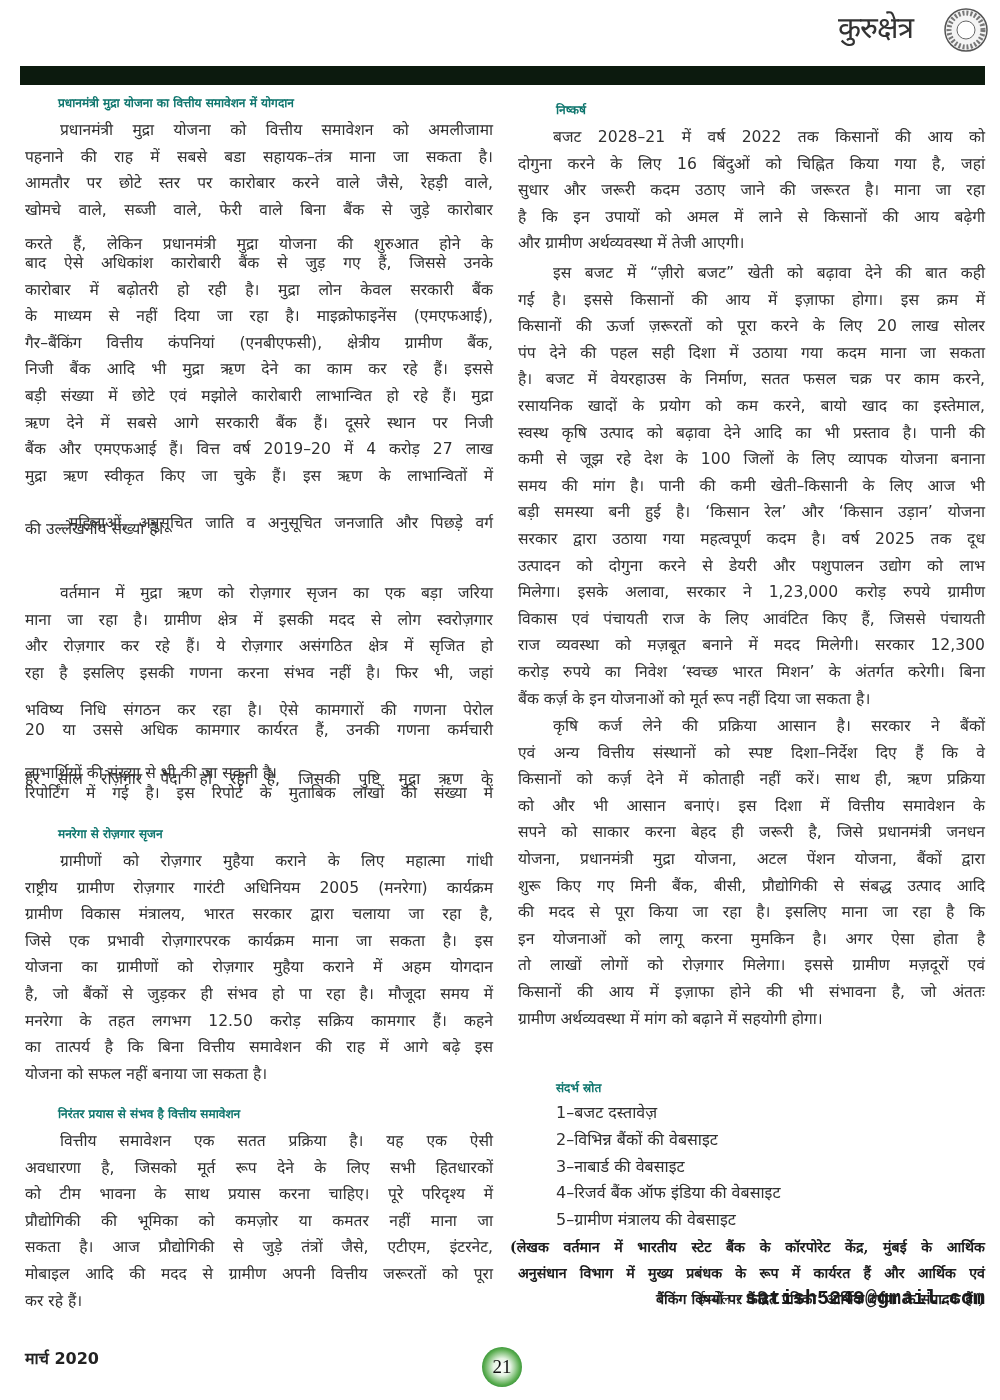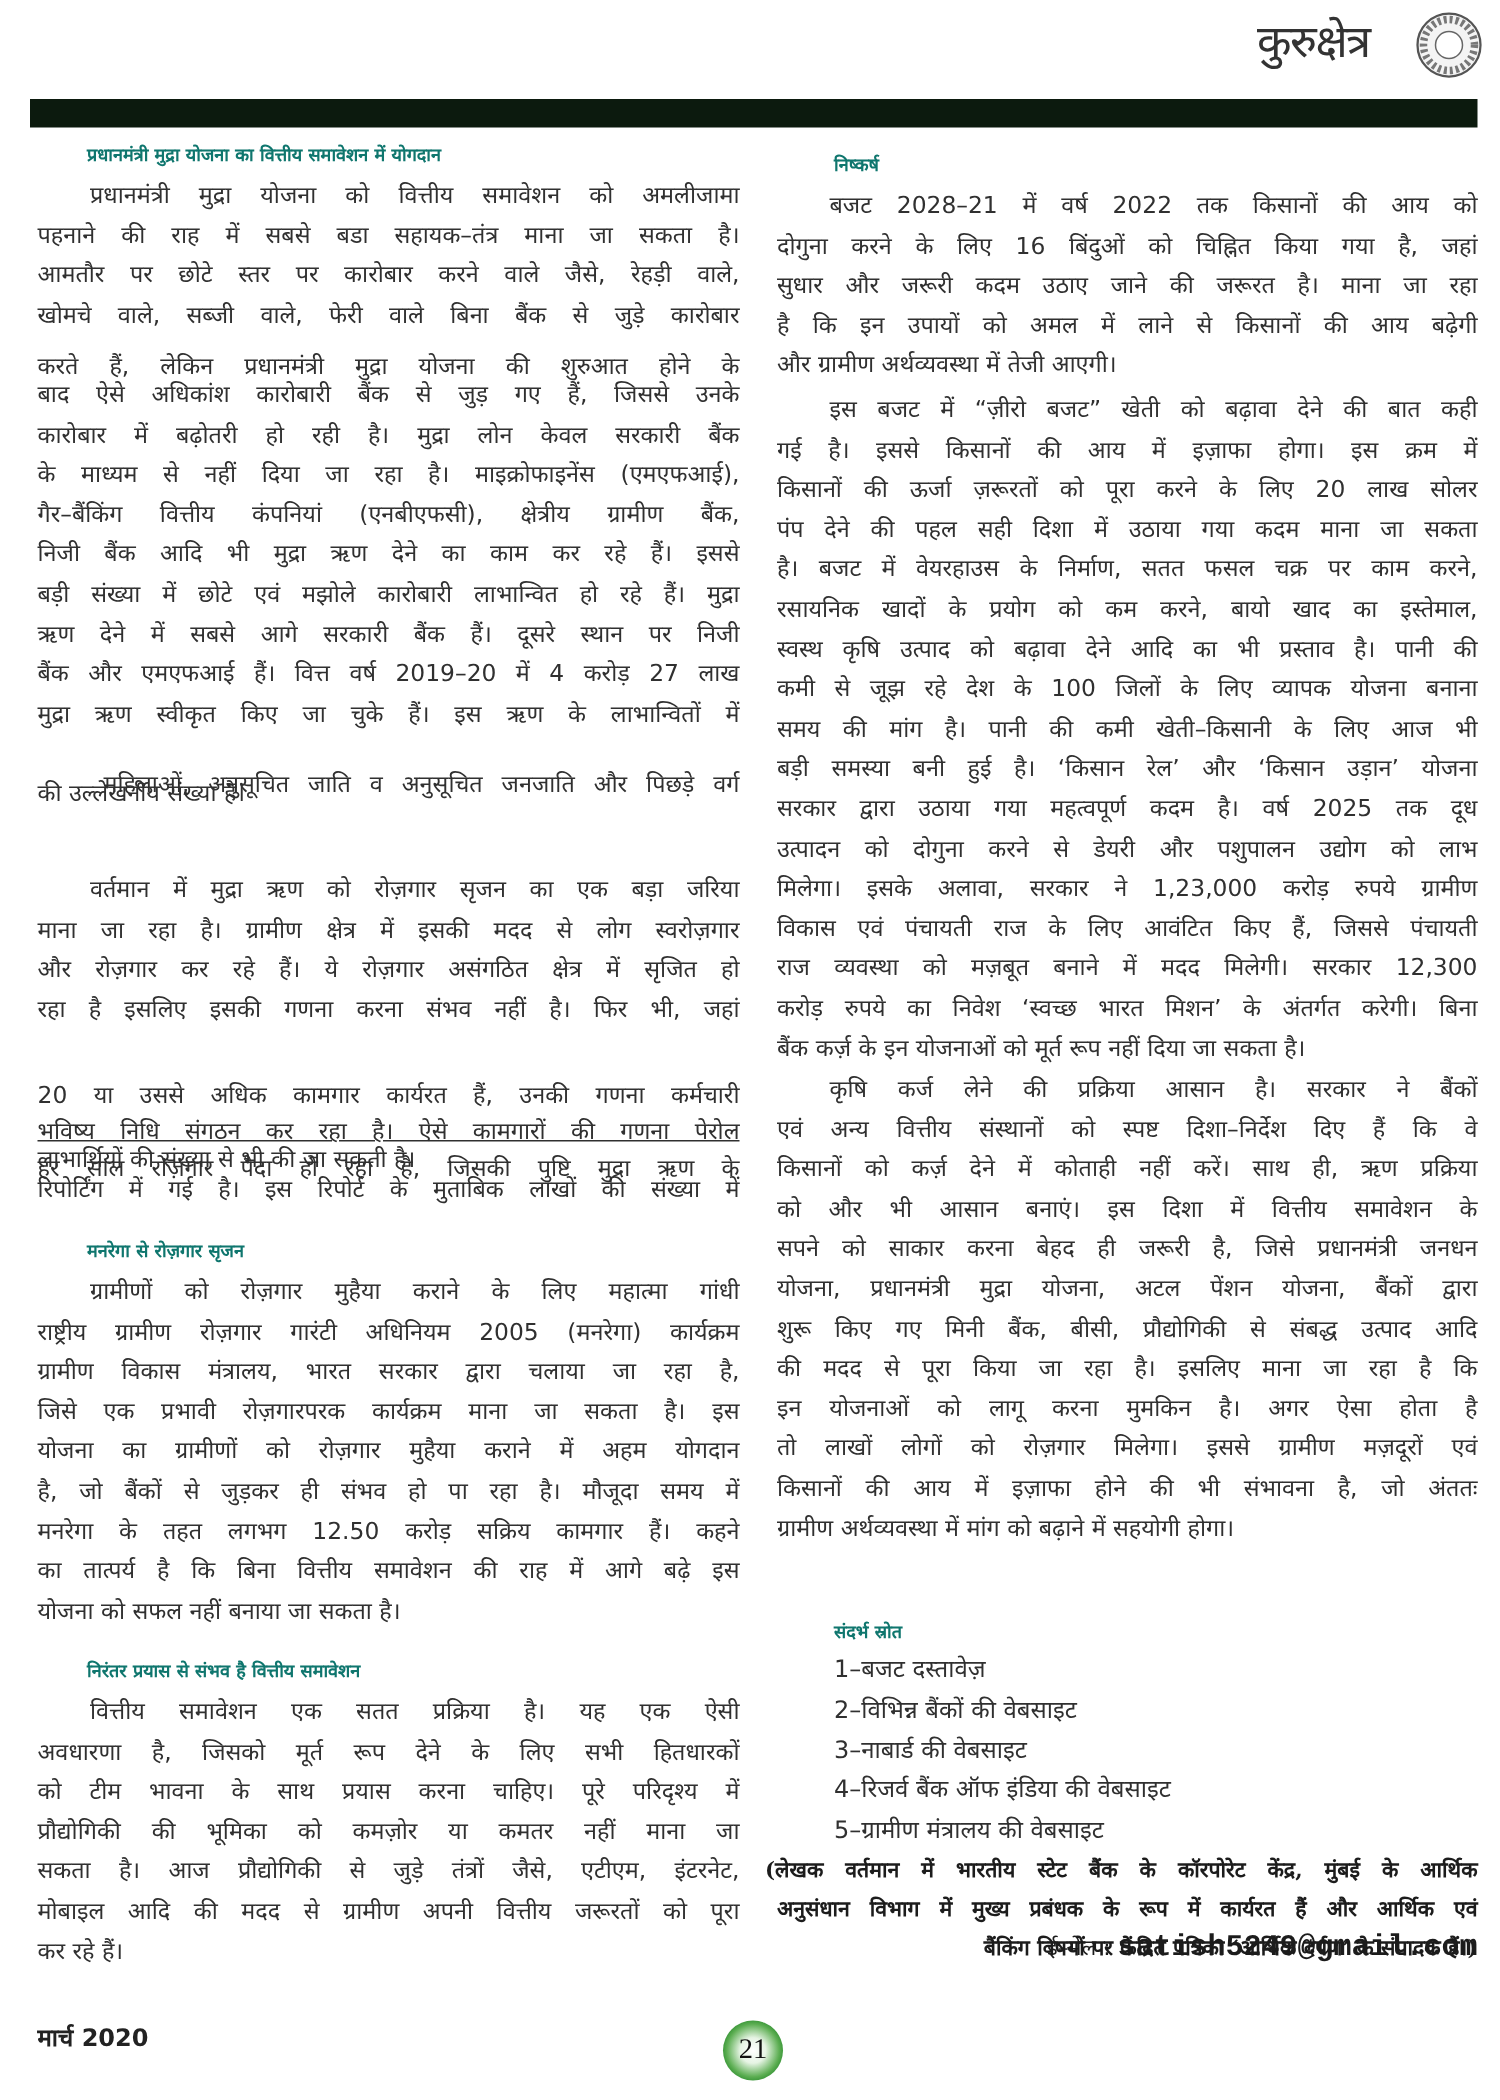--- a/index.html
+++ b/index.html
@@ -95,21 +95,21 @@
       <div class="line" style="top: 462.8px;">मुद्रा ऋण स्वीकृत किए जा चुके हैं। इस ऋण के लाभान्वितों में</div>
       <div class="line" style="top: 510px; margin-left: 44px;">महिलाओं, अनुसूचित जाति व अनुसूचित जनजाति और पिछड़े वर्ग</div>
       <div class="line last" style="top: 516px;">की उल्लेखनीय संख्या है।</div>
     </div>
   <div id="s1p2">
       <div class="line indent" style="top: 580px;">वर्तमान में मुद्रा ऋण को रोज़गार सृजन का एक बड़ा जरिया</div>
       <div class="line" style="top: 606.6px;">माना जा रहा है। ग्रामीण क्षेत्र में इसकी मदद से लोग स्वरोज़गार</div>
       <div class="line" style="top: 633.2px;">और रोज़गार कर रहे हैं। ये रोज़गार असंगठित क्षेत्र में सृजित हो</div>
       <div class="line" style="top: 659.8px;">रहा है इसलिए इसकी गणना करना संभव नहीं है। फिर भी, जहां</div>
       <div class="line" style="top: 717px;">20 या उससे अधिक कामगार कार्यरत हैं, उनकी गणना कर्मचारी</div>
-      <div class="line" style="top: 741px; text-decoration: underline;">भविष्य निधि संगठन कर रहा है। ऐसे कामगारों की गणना पेरोल</div>
+      <div class="line" style="top: 697px;">भविष्य निधि संगठन कर रहा है। ऐसे कामगारों की गणना पेरोल</div>
       <div class="line" style="top: 739.6px; margin-top: 40px;">रिपोर्टिंग में गई है। इस रिपोर्ट के मुताबिक लाखों की संख्या में</div>
       <div class="line" style="top: 766.2px;">हर साल रोज़गार पैदा हो रहा है, जिसकी पुष्टि मुद्रा ऋण के</div>
       <div class="line last" style="top: 760px;">लाभार्थियों की संख्या से भी की जा सकती है।</div>
     </div>
   <div class="heading" style="left:33px; top:820px;">मनरेगा से रोज़गार सृजन</div>
   <div id="s2">
       <div class="line indent" style="top: 848px;">ग्रामीणों को रोज़गार मुहैया कराने के लिए महात्मा गांधी</div>
       <div class="line" style="top: 874.6px;">राष्ट्रीय ग्रामीण रोज़गार गारंटी अधिनियम 2005 (मनरेगा) कार्यक्रम</div>
       <div class="line" style="top: 901.2px;">ग्रामीण विकास मंत्रालय, भारत सरकार द्वारा चलाया जा रहा है,</div>
       <div class="line" style="top: 927.8px;">जिसे एक प्रभावी रोज़गारपरक कार्यक्रम माना जा सकता है। इस</div>

